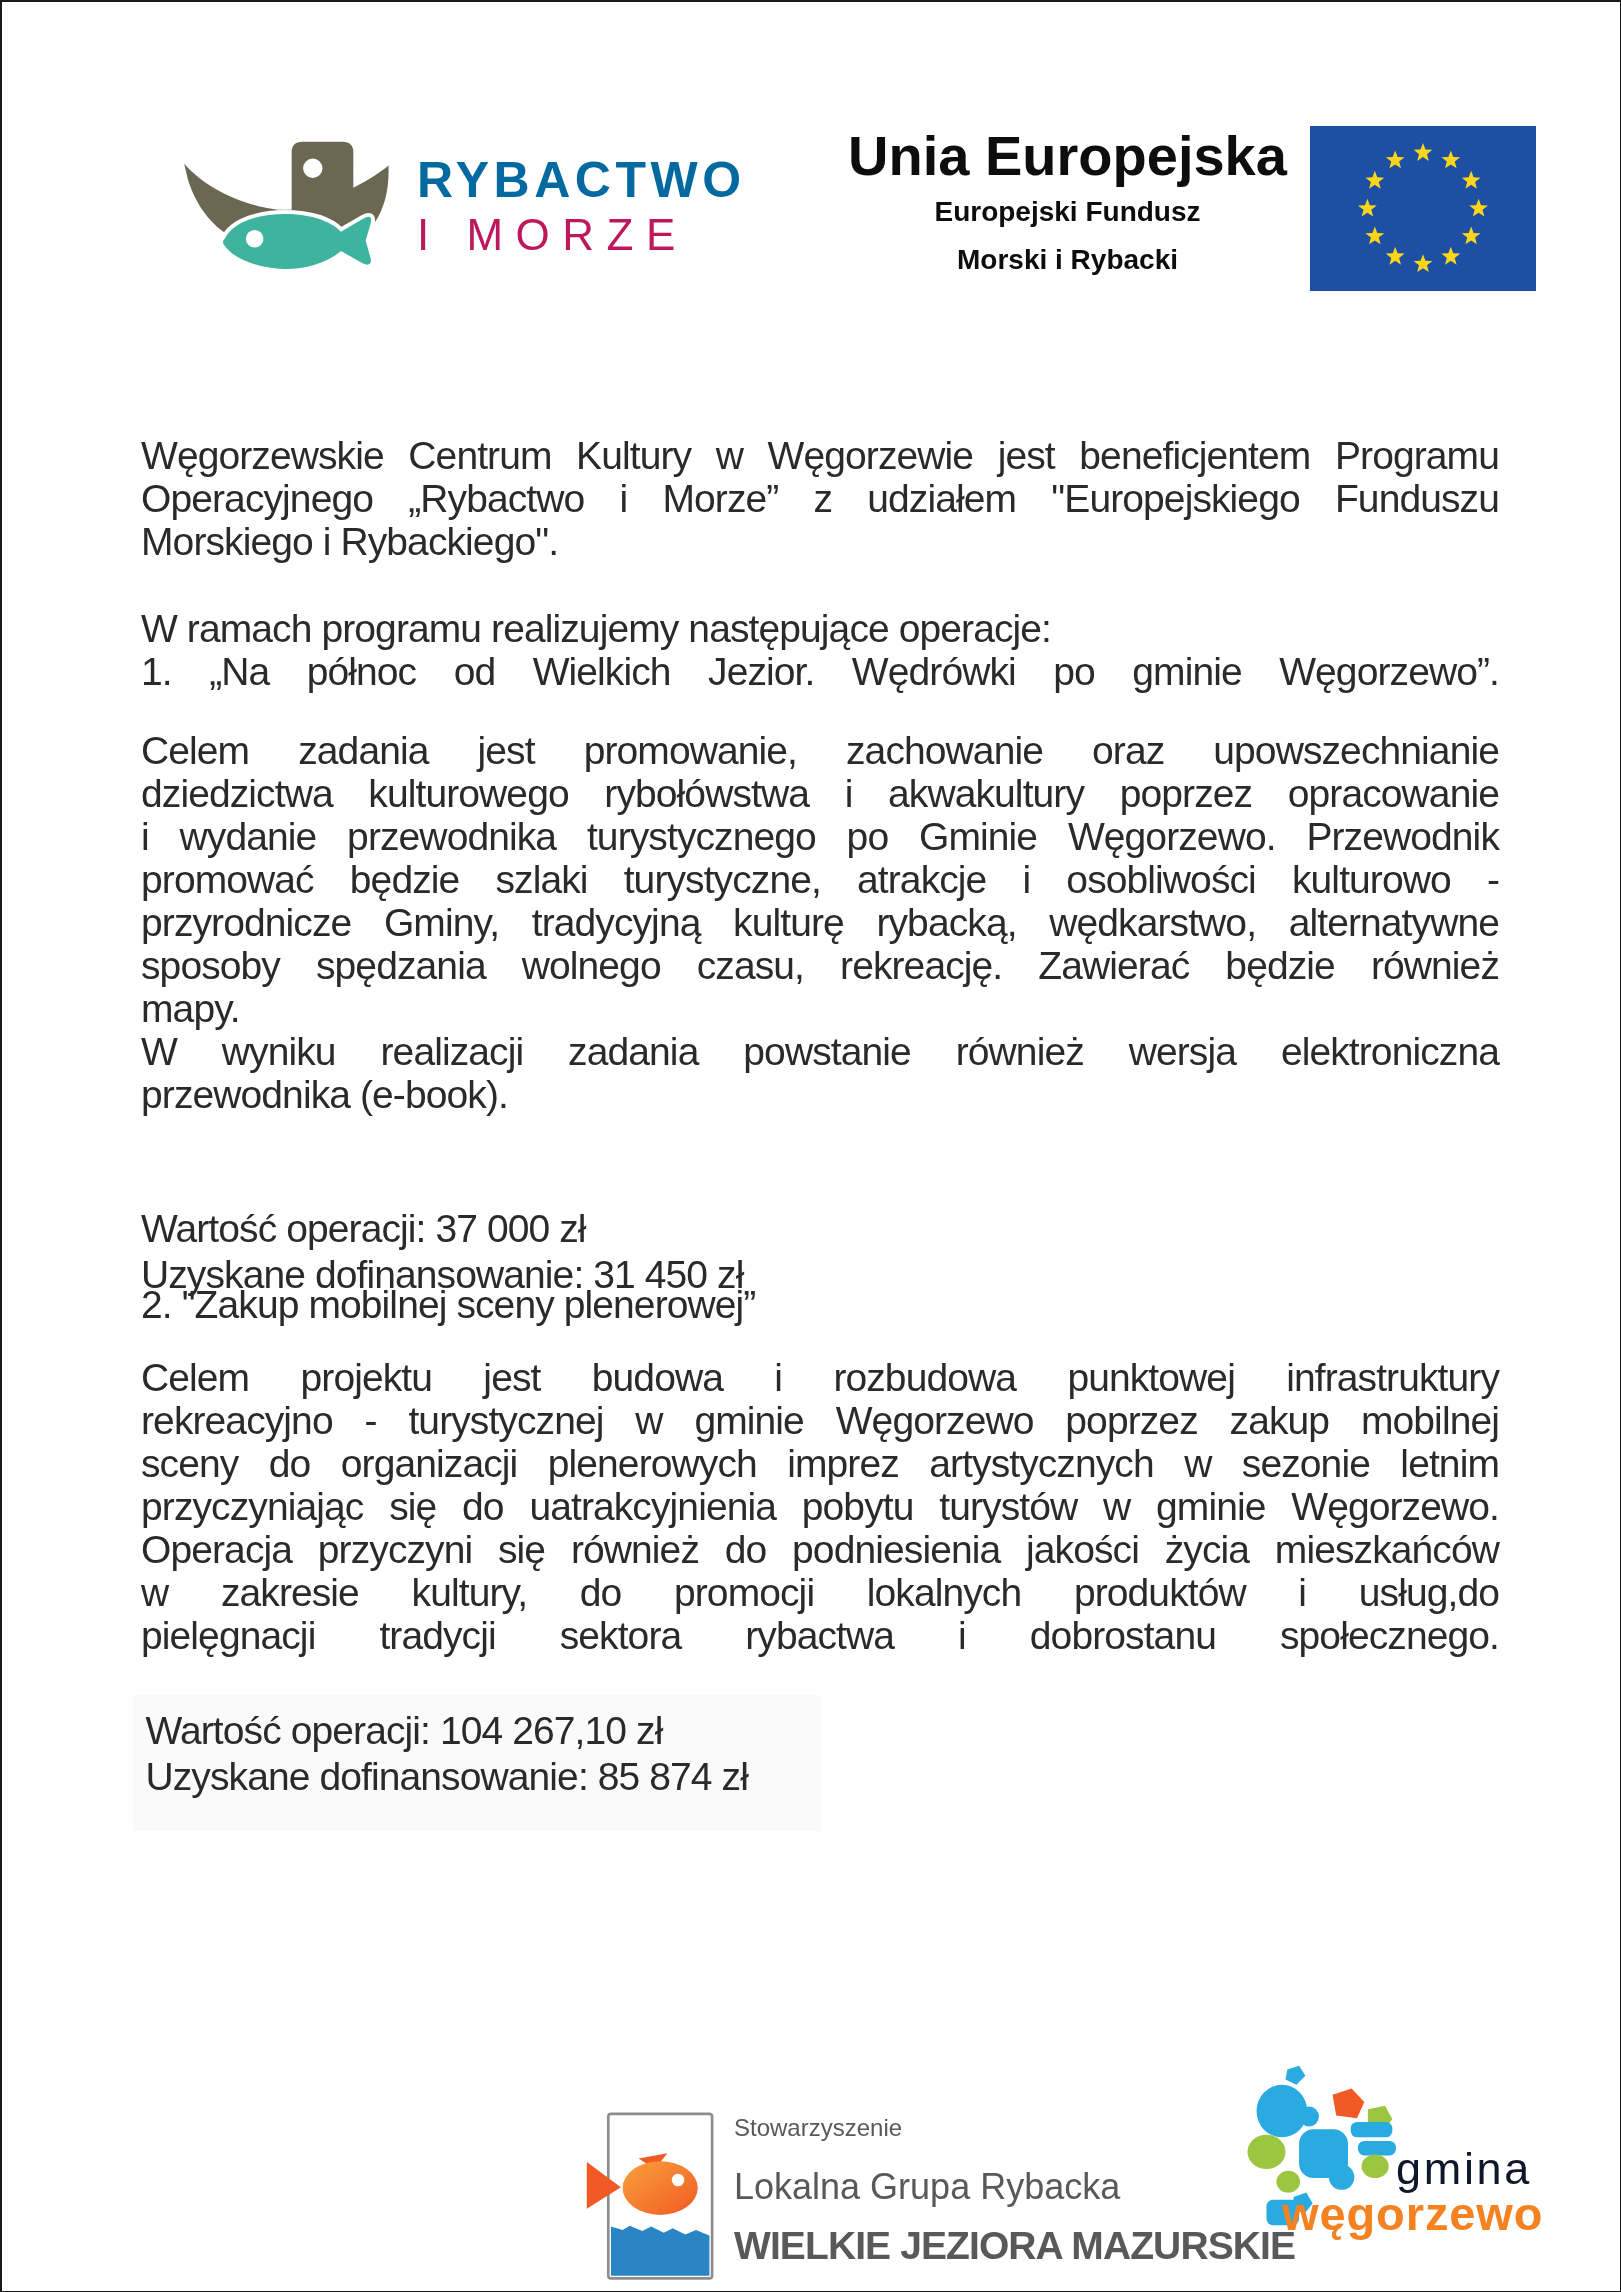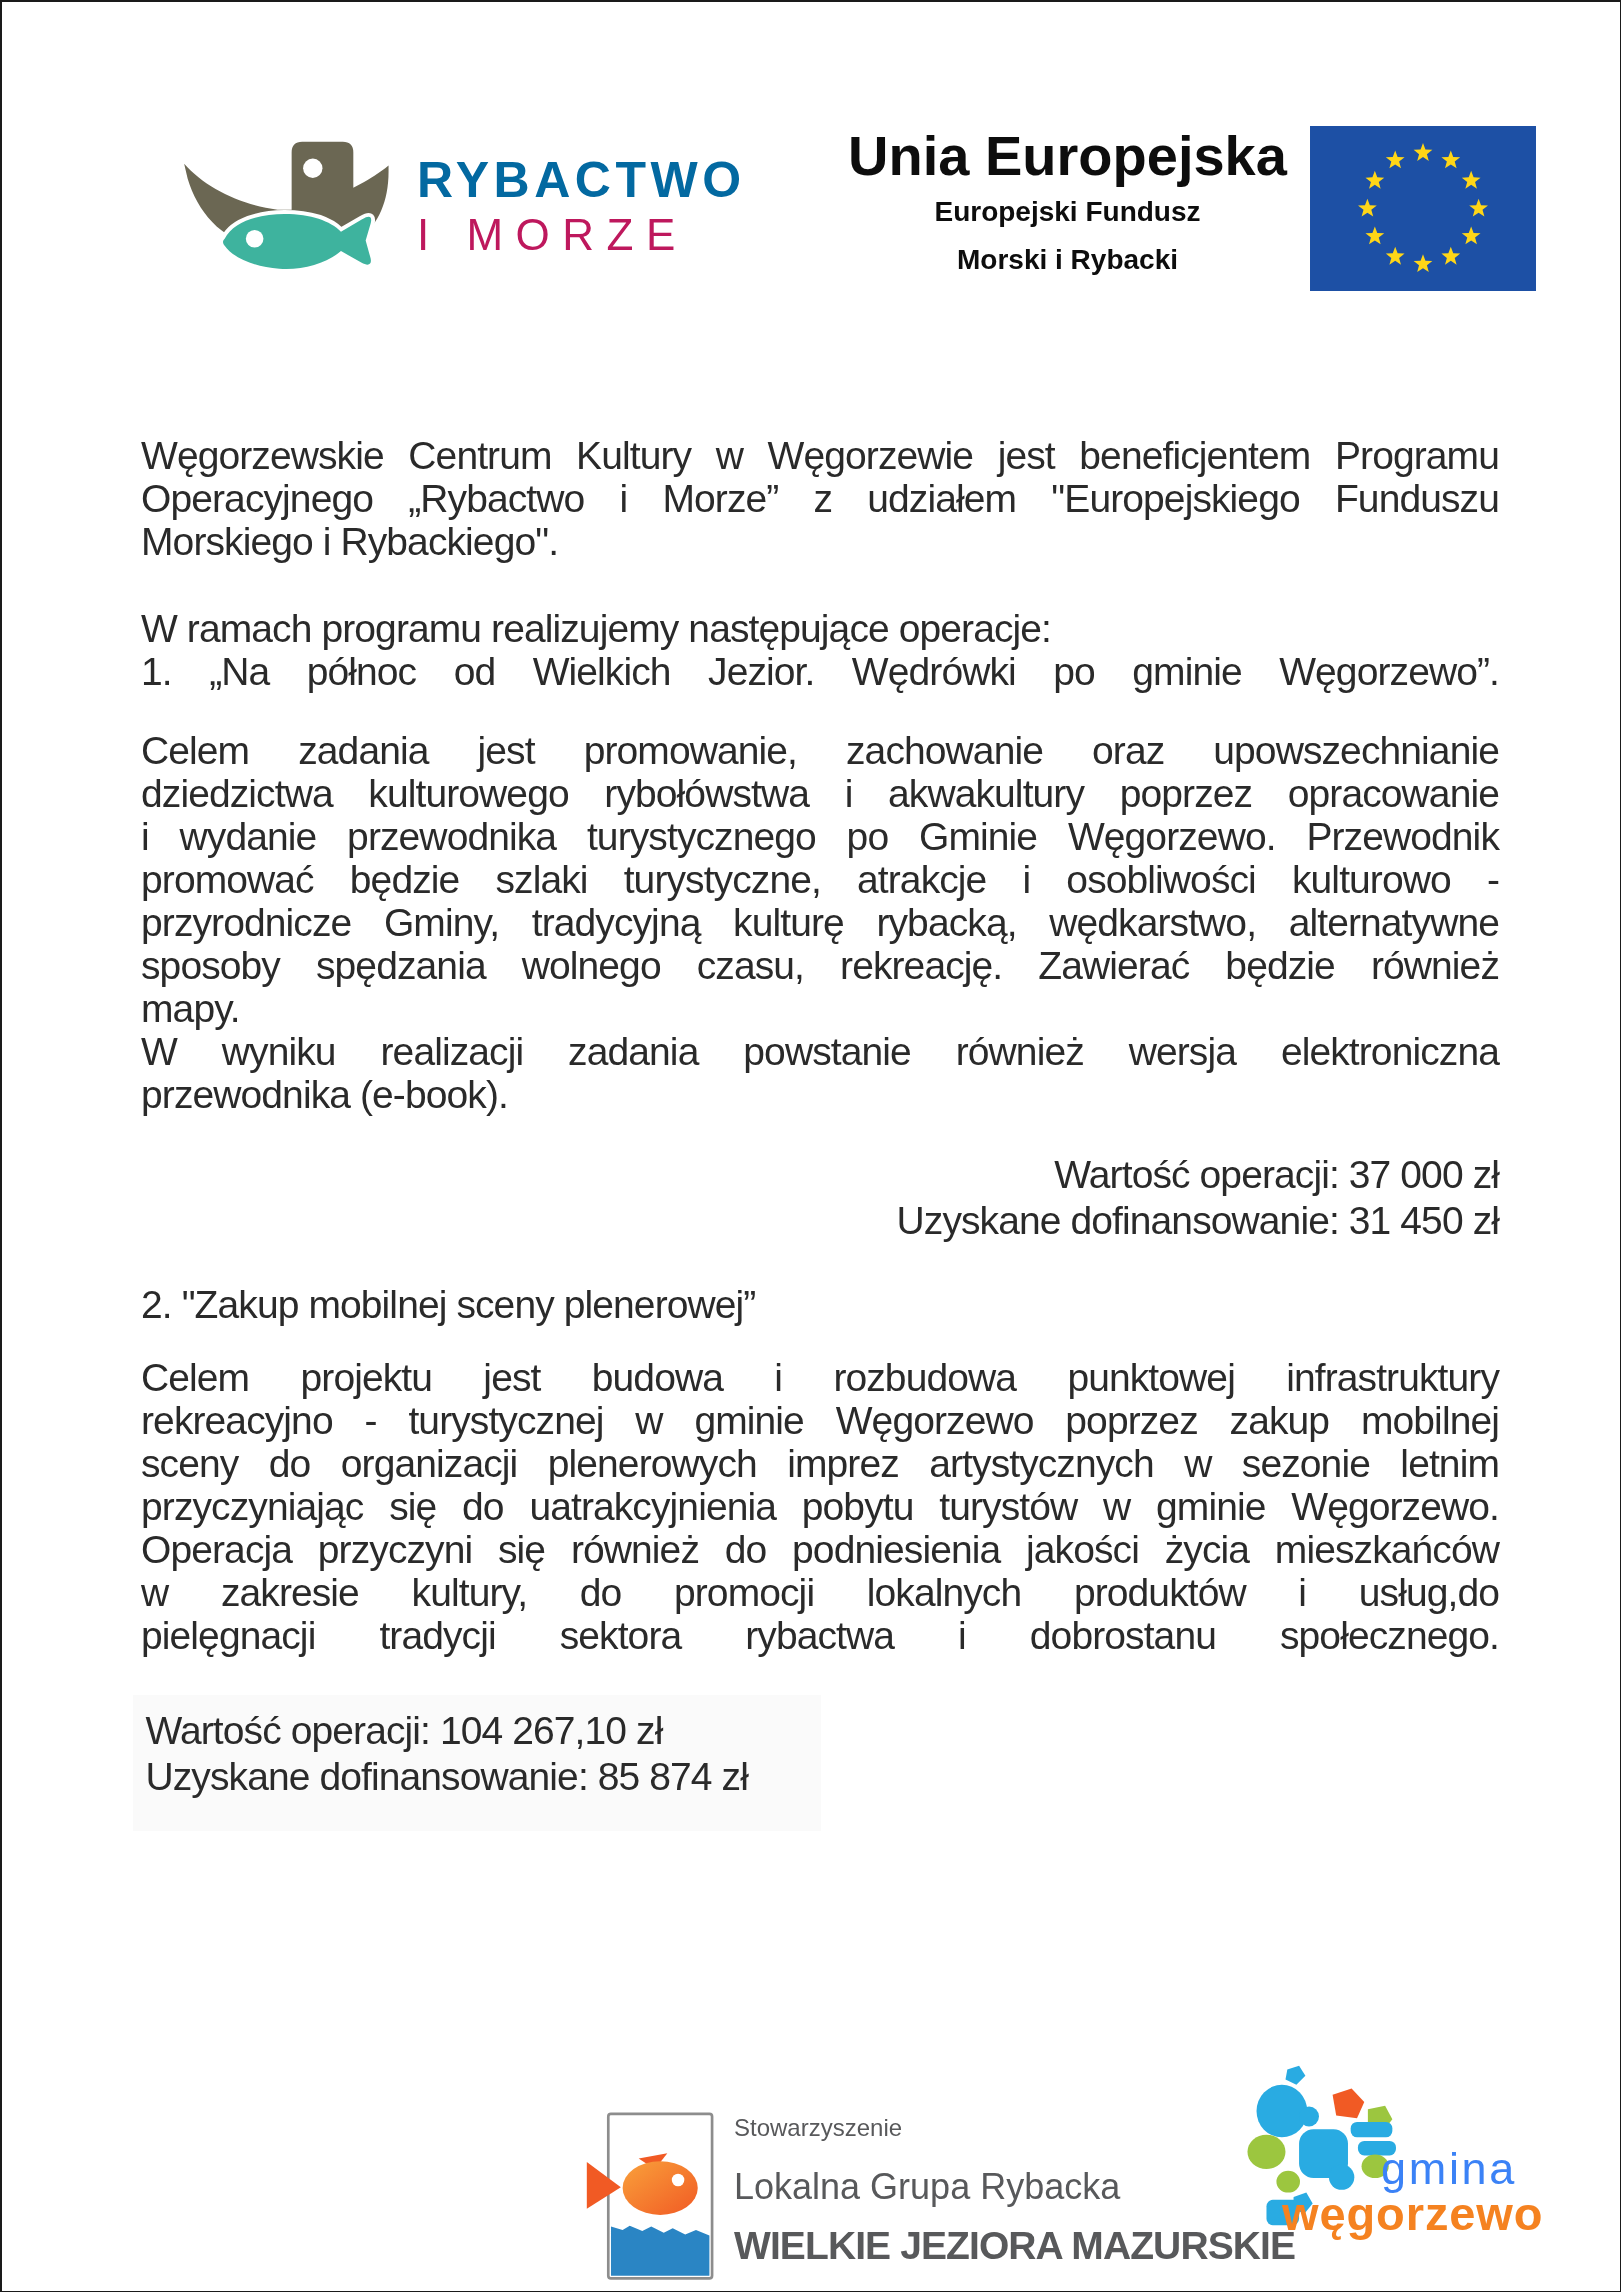--- a/index.html
+++ b/index.html
@@ -21,42 +21,42 @@
   .eu-block{position:absolute;left:837px;top:122px;width:457px;text-align:center;color:#0d0d0d;}
   .eu-title{font-size:56px;font-weight:bold;line-height:64px;}
   .eu-sub{font-size:28px;line-height:48px;font-weight:700;}
   .eu-flag{position:absolute;left:1308px;top:124px;width:226px;height:165px;}
   
   .blk{position:absolute;left:139px;width:1358px;font-size:39px;line-height:43px;letter-spacing:-0.9px;}
   .stretch{white-space:pre-line;text-align:justify;text-align-last:justify;}
   .b-p1{top:432px;}
   .b-ops{top:605px;}
   .b-p3{top:727px;}
-  .b-val1{top:1150px;line-height:46px;text-align:right;}
+  .b-val1{top:1204px;line-height:46px;}
   .b-item2{top:1281px;}
   .b-p5{top:1354px;}
   .val2-wrap{position:absolute;left:131px;top:1693px;width:688px;height:136px;background:#fafafa;}
   .val2-wrap .inner{padding:12.5px 0 0 12.5px;font-size:39px;line-height:46px;letter-spacing:-0.9px;}
   
   .wck{position:absolute;left:67px;top:2071px;width:432px;}
   .wck-top{font-size:35px;letter-spacing:11.6px;color:#141414;text-align:center;white-space:nowrap;}
   .wck-box{margin:9px 0 0 36px;width:330px;height:100px;background:#b02c26;
            box-shadow:5.4px 6.3px 0 -1.8px #1c1c1c;display:flex;align-items:center;justify-content:center;}
   .wck-acr{font-family:"Liberation Serif","DejaVu Serif",serif;font-weight:bold;font-size:106px;
            color:#ffffff;letter-spacing:10.7px;transform:scaleY(1.05);}
   .wck-bottom{margin-top:3.6px;display:flex;justify-content:space-between;align-items:center;
               font-size:34px;letter-spacing:9.9px;color:#1d1d1d;}
   .lgr{position:absolute;left:580px;top:2110px;display:flex;}
   .lgr-text{margin-left:18px;color:#58595b;}
   .lgr-l1{font-size:24px;margin-top:2px;}
   .lgr-l2{font-size:36px;margin-top:24px;}
   .lgr-l3{font-size:39px;font-weight:bold;margin-top:16px;letter-spacing:-0.9px;white-space:nowrap;}
   .gmina{position:absolute;left:1240px;top:2055px;width:367px;height:237px;}
   .gmina svg{position:absolute;left:0;top:7.2px;}
-  .gmina-l1{position:absolute;left:139px;top:86px;font-size:45px;letter-spacing:2.7px;color:#3b82f6;}
+  .gmina-l1{position:absolute;left:154px;top:86px;font-size:45px;letter-spacing:2.7px;color:#0f172a;}
   .gmina-l2{position:absolute;left:40px;top:129px;font-size:47px;font-weight:600;letter-spacing:0.9px;color:#f58220;}
 </style>
 </head>
 <body>
 
 <div class="page">
 
   <div class="ryb-logo">
     <svg width="224" height="163" viewBox="0 0 250 185">
       <path d="M6,35 C30,62 70,82 112,87 L128,87 L128,22 Q128,10 140,10 L186,10 Q198,10 198,22 L198,62 L206,58

